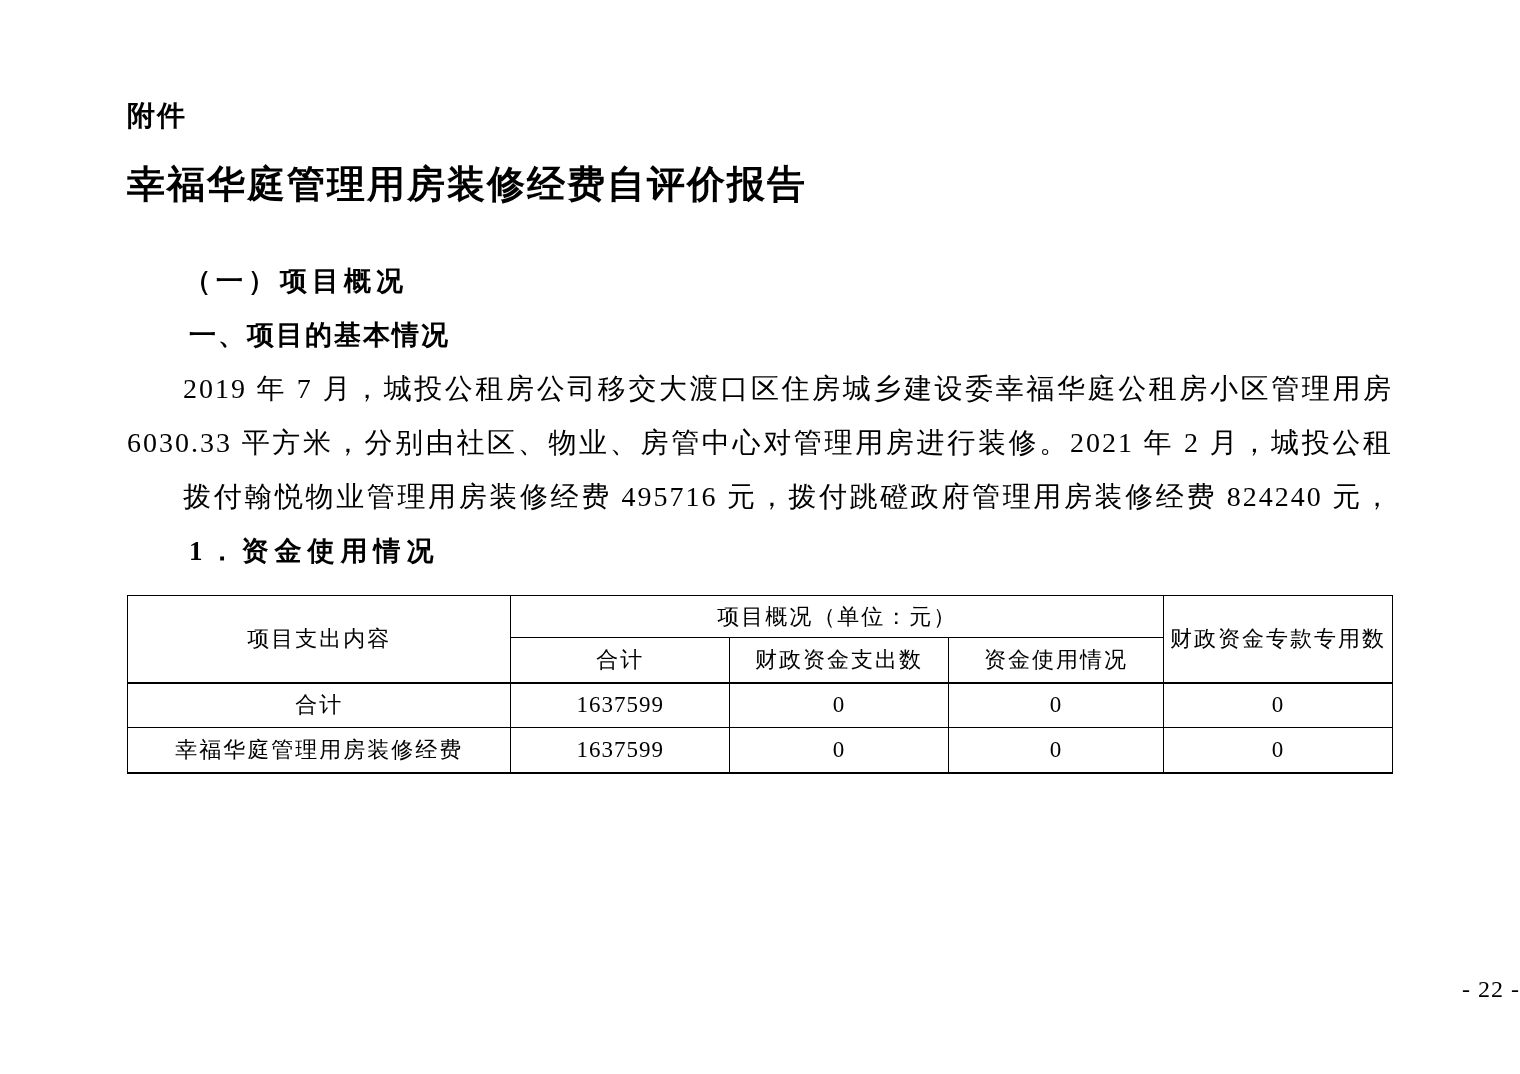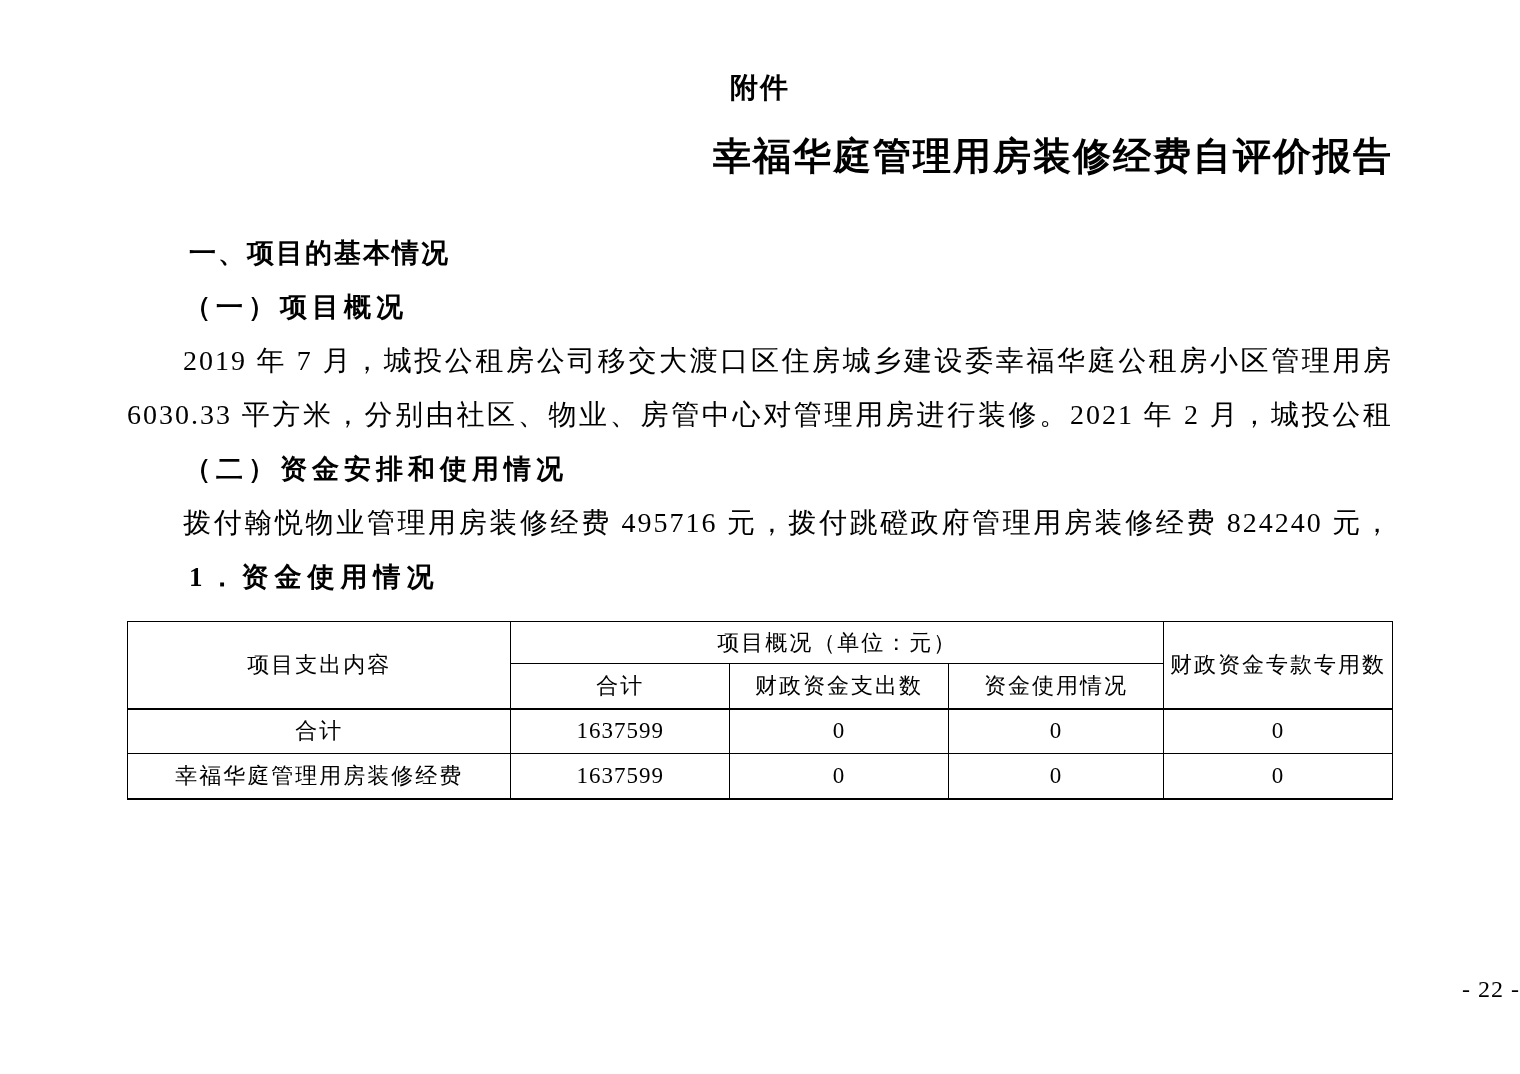--- a/index.html
+++ b/index.html
@@ -13,35 +13,34 @@
     font-family: "Liberation Serif", serif;
     overflow: hidden;
   }
   .content {
     position: absolute;
     left: 127px;
     top: 0;
     width: 1266px;
   }
   .attachment {
-    margin-top: 69px;
+    margin-top: 97px;
     font-family: "Liberation Sans", sans-serif;
     font-weight: 700;
     font-size: 28px;
     line-height: 38px;
     letter-spacing: 2px;
-    text-align: center;
   }
   .doc-title {
     margin: 24px 0 0 0;
     font-family: "Liberation Serif", serif;
     font-weight: 700;
     font-size: 38px;
     line-height: 50px;
-    text-align: right;
+    text-align: left;
     letter-spacing: 2px;
   }
   .rows { margin-top: 45px; }
   .row {
     height: 54px;
     line-height: 54px;
     font-size: 28px;
     overflow: hidden;
     white-space: nowrap;
   }
@@ -117,28 +116,27 @@
 <body>
 
 <div class="page">
   <div class="content">
 
     <div class="attachment">附件</div>
 
     <h1 class="doc-title">幸福华庭管理用房装修经费自评价报告</h1>
 
     <div class="rows">
+      <div class="row h-kai">（一）项目概况</div>
+
       <div class="row h-hei">一、项目的基本情况</div>
-
-      <div class="row h-kai">（一）项目概况</div>
 
       <div class="row body first justify">2019 年 7 月，城投公租房公司移交大渡口区住房城乡建设委幸福华庭公租房小区管理用房</div>
       <div class="row body justify">6030.33 平方米，分别由社区、物业、房管中心对管理用房进行装修。2021 年 2 月，城投公租房公司</div>
 
-      <div class="row h-kai">（二）资金安排和使用情况</div>
 
       <div class="row body first justify">拨付翰悦物业管理用房装修经费 495716 元，拨付跳磴政府管理用房装修经费 824240 元，房管</div>
 
       <div class="row h-num">1．资金使用情况</div>
     </div>
 
     <table class="fund-table">
       <colgroup>
         <col style="width:30.3%">
         <col style="width:17.3%">

